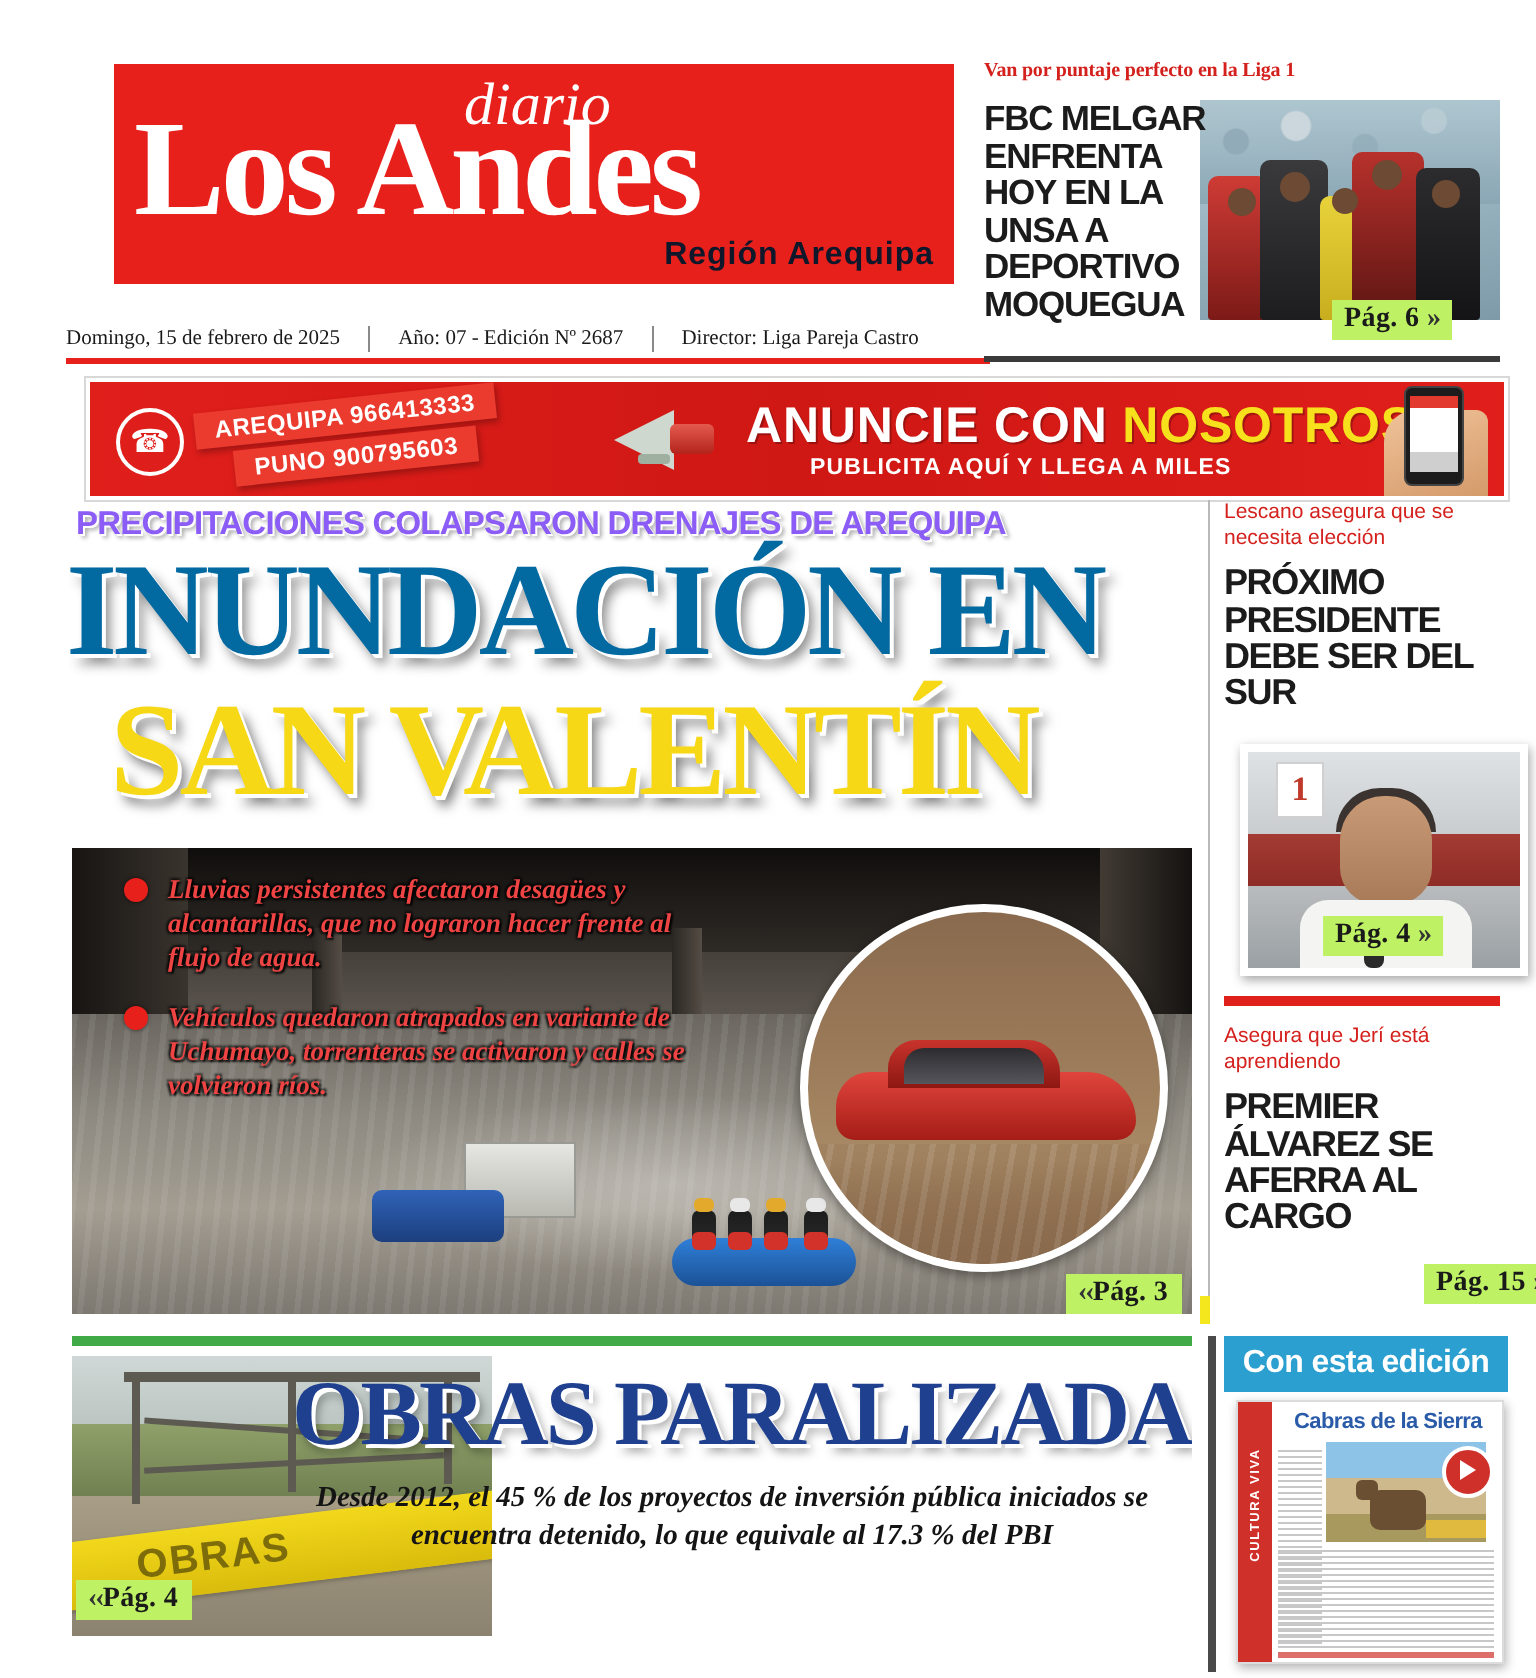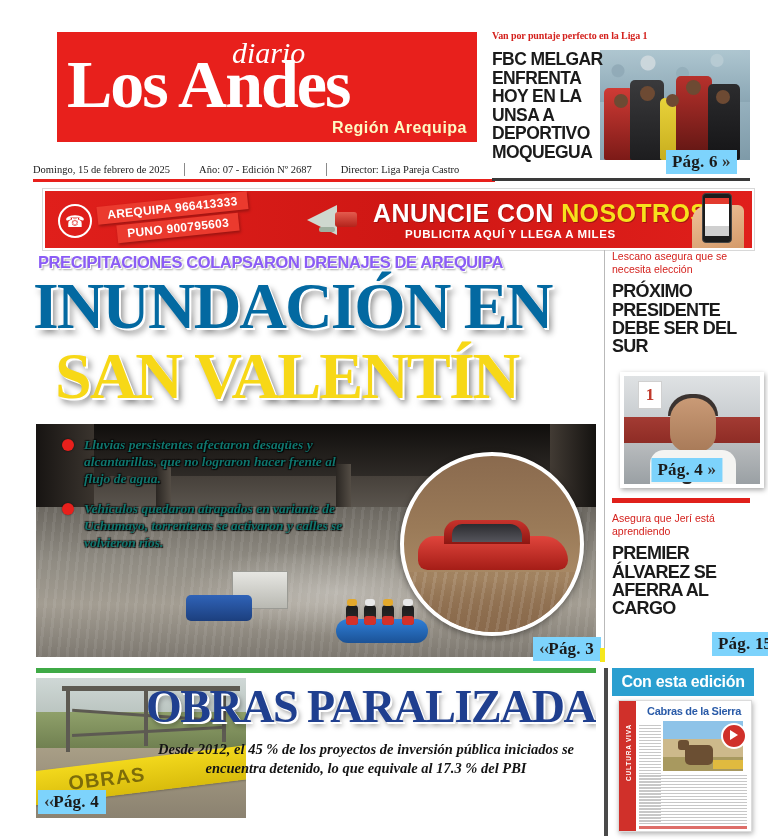--- a/index.html
+++ b/index.html
@@ -28,21 +28,21 @@
   .logo-main{
     position:absolute;left:10px;top:18px;
     font-family:"Liberation Serif", serif;
     font-weight:700;font-size:68px;color:#ffffff;
     line-height:1;letter-spacing:-2px;
     white-space:nowrap;
   }
   .logo-region{
     position:absolute;right:10px;bottom:5px;
     font-family:"Liberation Sans", sans-serif;
-    font-weight:700;font-size:16px;color:#fef9c3;
+    font-weight:700;font-size:16px;color:#0f172a;
     letter-spacing:0.5px;
   }
 
   
   .dateline{
     position:absolute;left:33px;top:160px;width:462px;height:18px;
     display:flex;align-items:center;
     font-size:10.5px;color:#1a1a1a;
     font-family:"Liberation Serif", serif;
   }
@@ -83,23 +83,23 @@
   .sp-p.d{left:76px;width:36px;height:84px;background:linear-gradient(180deg,#b7312c,#5d1512);}
   .sp-p.e{left:108px;width:32px;height:76px;background:linear-gradient(180deg,#2c2c2e,#141416);}
   .sp-head{position:absolute;border-radius:50%;background:#6d4a33;}
   .sports-head{
     position:absolute;left:0;top:20px;width:126px;
     font-family:"Liberation Sans", sans-serif;
     font-weight:700;font-size:17.5px;line-height:1.06;
     color:#1b1b1b;letter-spacing:-0.6px;
   }
   .pagbadge{
-    position:absolute;background:#7dd3fc;color:#1a1a1a;
+    position:absolute;background:#bef264;color:#1a1a1a;
     font-family:"Liberation Serif", serif;
-    font-weight:700;font-size:17px;
+    font-weight:700;font-size:14px;
     padding:2px 7px 2px 6px;white-space:nowrap;letter-spacing:0.2px;
   }
   .pagbadge .arrow{color:#333;font-weight:700;letter-spacing:-1px;}
   .sports-pag{left:666px;top:150px;}
   .sports-rule{position:absolute;left:492px;top:178px;width:258px;height:3px;background:#3a3a3a;}
 
   
   .adbanner{
     position:absolute;left:43px;top:189px;width:707px;height:57px;
     background:linear-gradient(90deg,#e01f1b 0%,#cf1714 50%,#e01f1b 100%);
@@ -223,21 +223,21 @@
   .ic-glass{position:absolute;left:34px;bottom:28px;width:70px;height:18px;border-radius:10px 12px 0 0;
     background:linear-gradient(180deg,#2c2c30,#55555c);}
   .ins-waves{position:absolute;left:0;bottom:0;width:176px;height:60px;
     background:repeating-linear-gradient(100deg,rgba(255,255,255,.10) 0 3px,rgba(255,255,255,0) 3px 10px),
     linear-gradient(180deg,rgba(140,110,80,.2),#8a6a4c);}
 
   .bullets{position:absolute;left:62px;top:436px;width:300px;}
   .bullet{
     position:relative;margin-bottom:13px;
     font-family:"Liberation Serif", serif;font-style:italic;font-weight:700;
-    font-size:13.5px;line-height:1.26;color:#0f766e;
+    font-size:13.5px;line-height:1.26;color:#ef4444;
     text-shadow:1px 1px 1px rgba(0,0,0,.9), -1px -1px 1px rgba(0,0,0,.55),
                 1px -1px 1px rgba(0,0,0,.55), -1px 1px 1px rgba(0,0,0,.55);
     padding-left:22px;
   }
   .bullet .dot{
     position:absolute;left:0;top:3px;width:12px;height:12px;border-radius:50%;
     background:#e8201c;box-shadow:0 0 2px rgba(0,0,0,.6);
   }
   .flood-pag{left:533px;top:637px;}
 

